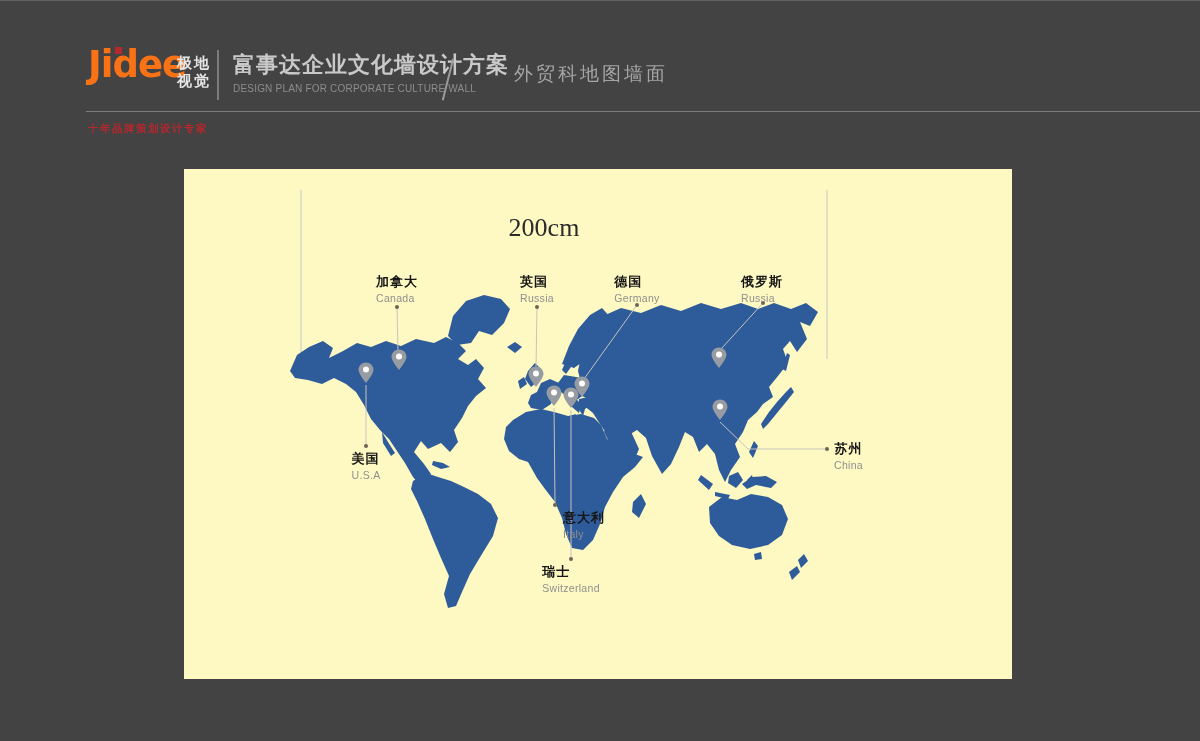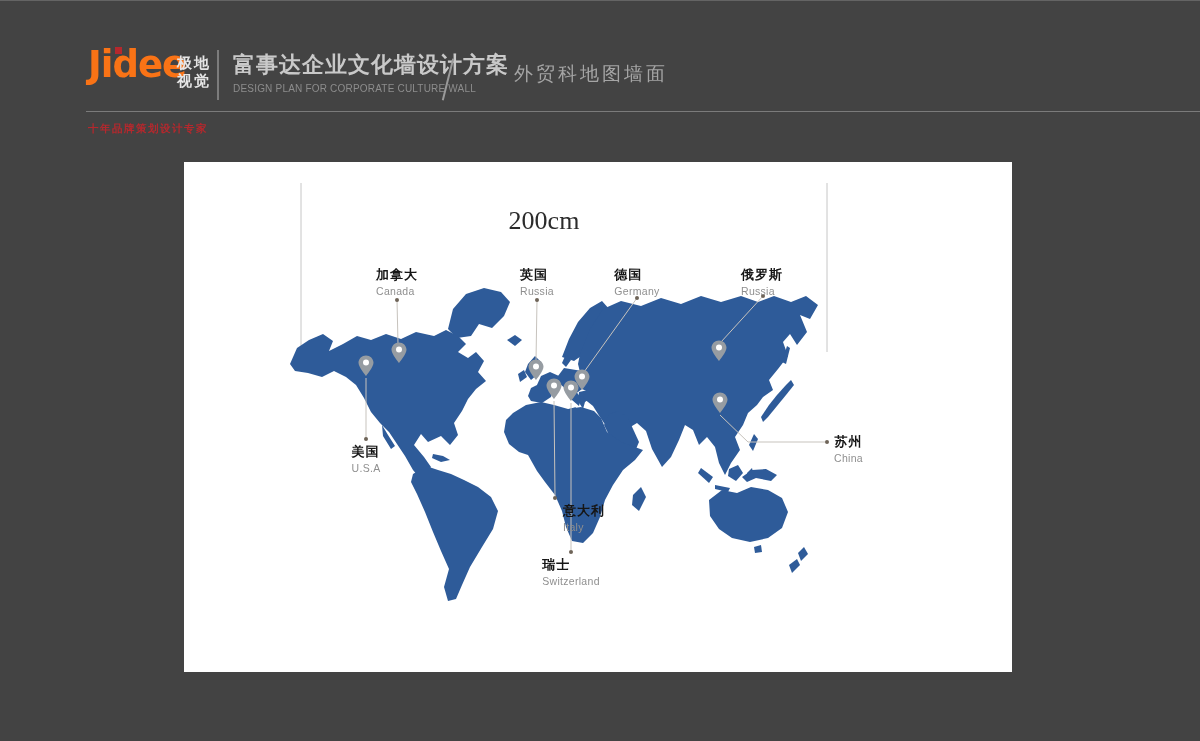--- a/index.html
+++ b/index.html
@@ -27,22 +27,22 @@
   .title-en { position:absolute; left:233px; top:82px; font-size:10px; color:#8d8d8d;
     letter-spacing:.2px; }
   .slash { position:absolute; left:447px; top:57px; width:2px; height:43px;
     background:#9a9a9a; transform:rotate(14deg); }
   .page-title { position:absolute; left:470px; top:60px; font-size:19px; color:#a5a5a5;
     letter-spacing:3px;margin-left:44px; }
   .h-rule { position:absolute; left:86px; right:0; top:110px; height:1px;
     background:rgba(255,255,255,.30); }
 
   
-  .canvas { position:absolute; left:184px; top:161px; width:828px; height:510px;
-    background:#ffffff; }
+  .canvas { position:absolute; left:184px; top:168px; width:828px; height:510px;
+    background:#fef9c3; }
   .dim-label { position:absolute; left:360px; top:44px; transform:translateX(-50%);
     font-family:"Liberation Serif",serif; font-size:26px; color:#2b2b2b; }
   .overlay { position:absolute; left:0; top:0; }
 
   .map-label { position:absolute; transform:translateX(-50%);
     white-space:nowrap; }
   .map-label.left-align { transform:none; text-align:center; }
   .lbl-cn { font-size:13px; font-weight:bold; color:#161616; letter-spacing:1px; }
   .lbl-en { font-size:10.5px; color:#8f8f8f; margin-top:1px; letter-spacing:.3px; }
 

